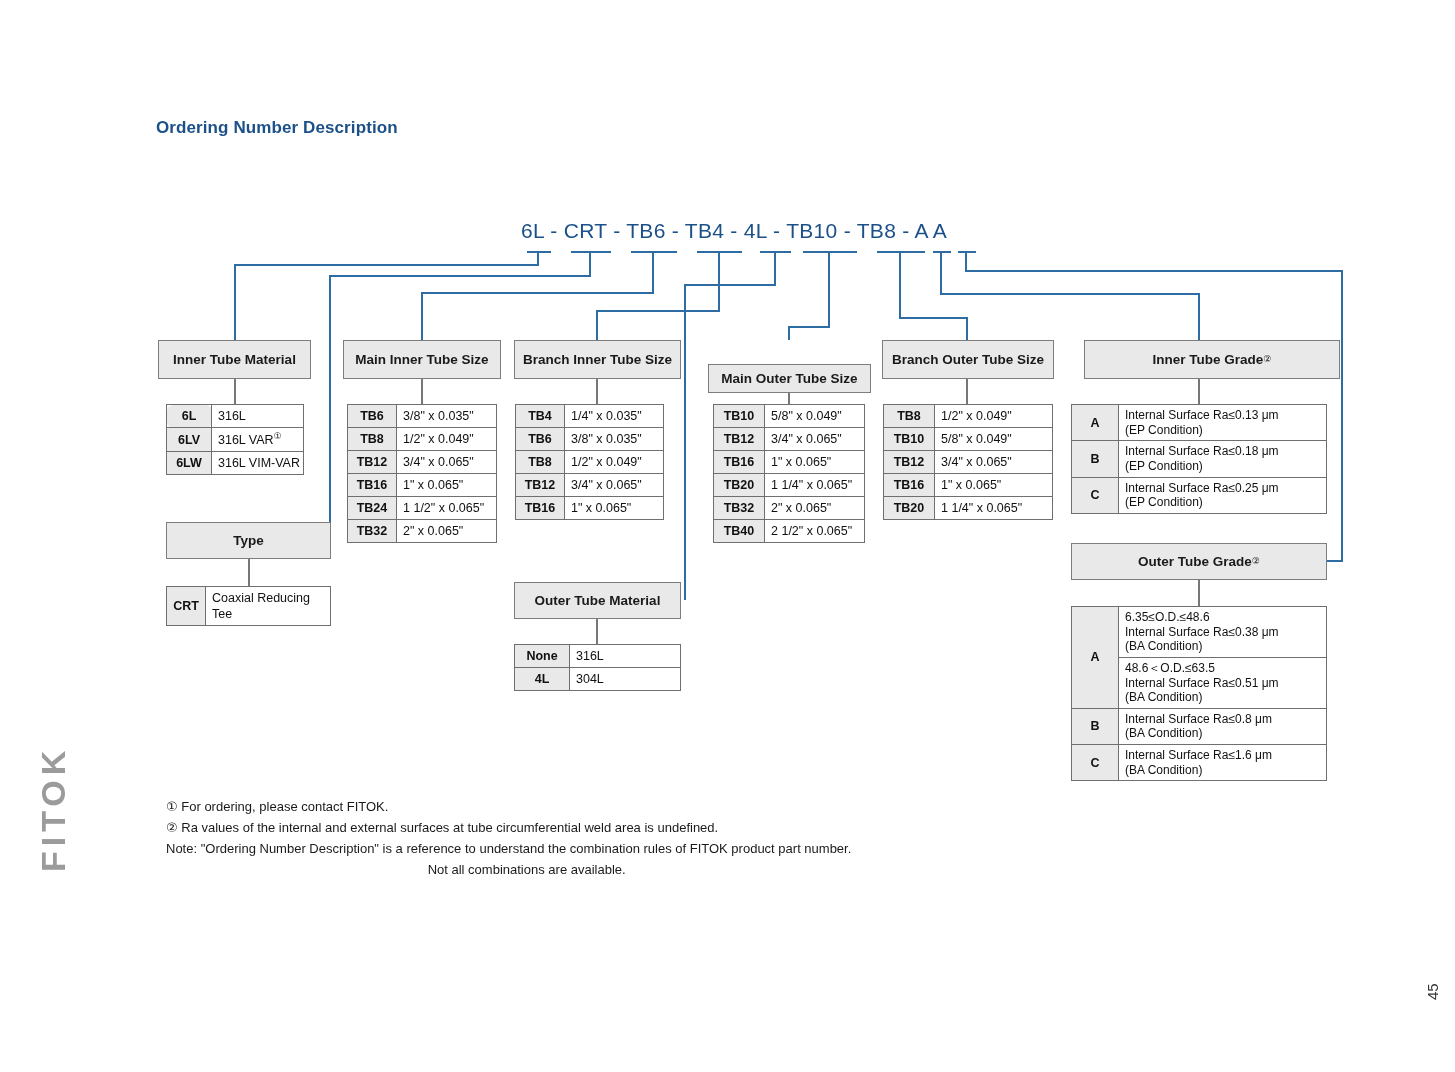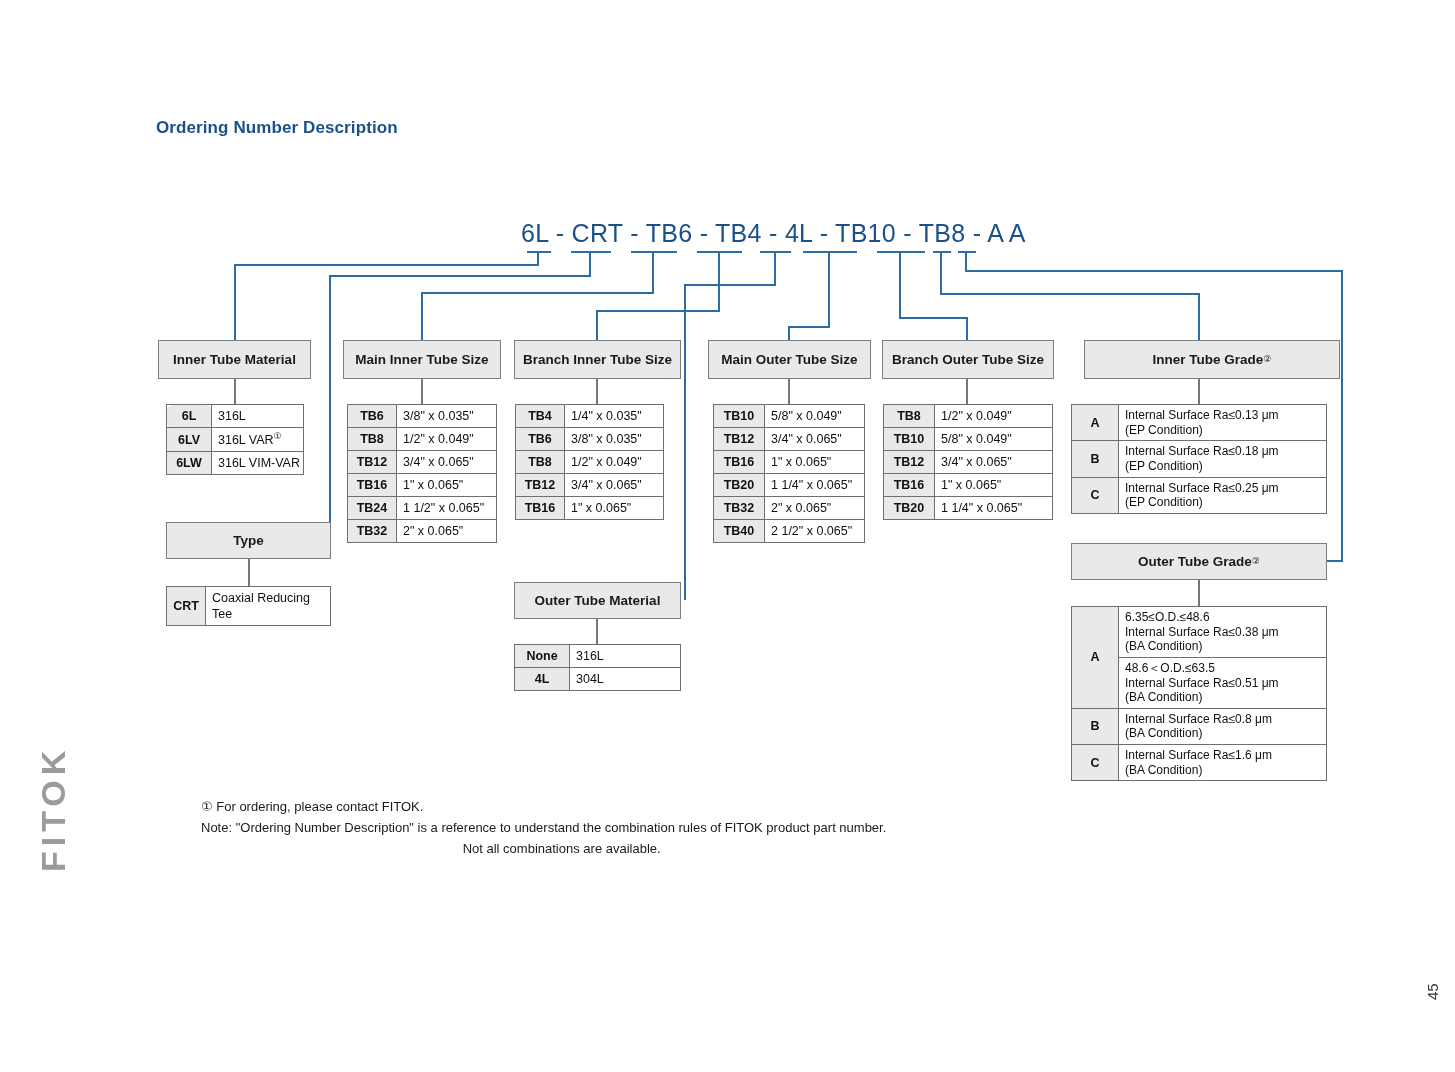--- a/index.html
+++ b/index.html
@@ -12,21 +12,21 @@
 
   
   #page-title{
     position:absolute;left:156px;top:118px;
     font-size:17px;font-weight:bold;color:#1b5089;letter-spacing:.1px;
   }
 
   
   #order-string{
     position:absolute;left:521px;top:219px;
-    font-size:25px;color:#1b5089;font-weight:400;letter-spacing:.3px;
+    font-size:21px;color:#1b5089;font-weight:400;letter-spacing:.3px;
     white-space:pre;
   }
 
   
   #connectors{position:absolute;left:0;top:0;width:1455px;height:1072px;pointer-events:none;}
 
   
   .group{position:absolute;}
   .hdr{
     box-sizing:border-box;
@@ -51,21 +51,21 @@
     background:#e9e9e9;font-weight:bold;text-align:center;
     padding-left:3px;padding-right:3px;white-space:nowrap;
   }
   table.opt td.desc{background:#fff;text-align:left;white-space:nowrap;}
   table.opt td.desc.wrap{white-space:normal;}
   table.opt td.grade{background:#e9e9e9;font-weight:bold;text-align:center;}
   table.opt td.gdesc{background:#fff;text-align:left;font-size:12px;line-height:1.22;}
 
   
   #notes{position:absolute;left:166px;top:796px;font-size:13px;color:#1a1a1a;line-height:1.62;}
-  #notes div{white-space:pre;margin-left:35px;}
+  #notes div{white-space:pre;}
   .note-indent{padding-left:36px;text-align:center;}
 
   
   #brand-logo{
     position:absolute;left:34px;top:872px;
     font-size:34px;font-weight:bold;color:#9b9b9b;letter-spacing:5px;
     transform:rotate(-90deg);transform-origin:left top;
     white-space:nowrap;
   }
   #page-number{
@@ -231,21 +231,21 @@
           <td class="desc">316L</td>
         </tr>
     <tr>
           <td class="code">4L</td>
           <td class="desc">304L</td>
         </tr>
   </tbody>
     </table>
 
   <div class="group" style="left:708px;top:340px;">
-    <div class="hdr" style="width:163px;height:39px;">Main Outer Tube Size</div>
+    <div class="hdr" style="width:163px;height:29px;margin-top:24px;">Main Outer Tube Size</div>
   </div>
   <table class="opt" style="position:absolute;left:713px;top:404px;width:152px;">
     <tbody>
         <tr>
           <td class="code" style="width:44px;">TB10</td>
           <td class="desc">5/8" x 0.049"</td>
         </tr>
     <tr>
           <td class="code">TB12</td>
           <td class="desc">3/4" x 0.065"</td>
@@ -341,20 +341,21 @@
     </tr>
     <tr>
       <td class="grade">C</td>
       <td class="gdesc"><span>Internal Surface Ra≤1.6 μm</span><br><span>(BA Condition)</span></td>
     </tr>
   </tbody>
     </table>
 
   <div id="notes">
     <div>① For ordering, please contact FITOK.</div>
+    <div>② Ra values of the internal and external surfaces at tube circumferential weld area is undefined.</div>
     <div>Note: "Ordering Number Description" is a reference to understand the combination rules of FITOK product part number.</div>
     <div class="note-indent">Not all combinations are available.</div>
   </div>
 
   <div id="brand-logo">FITOK</div>
   <div id="page-number">45</div>
 
 </div>
 
 </body></html>

